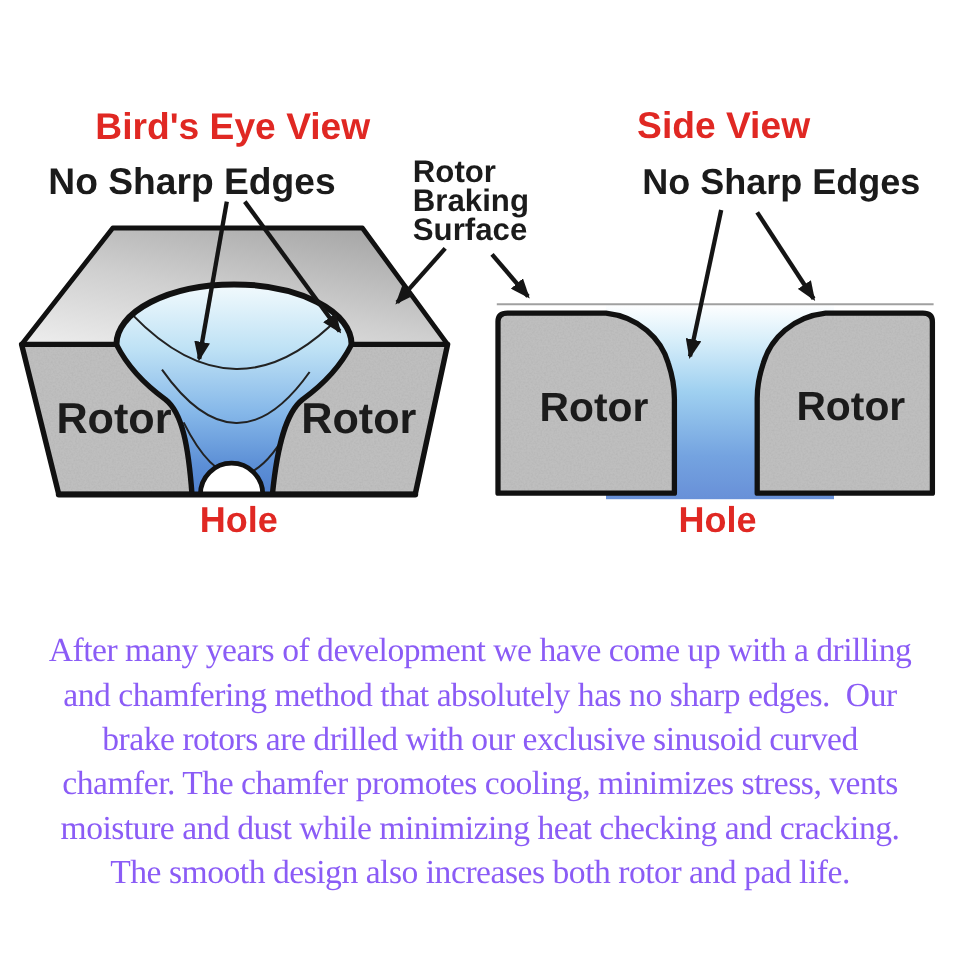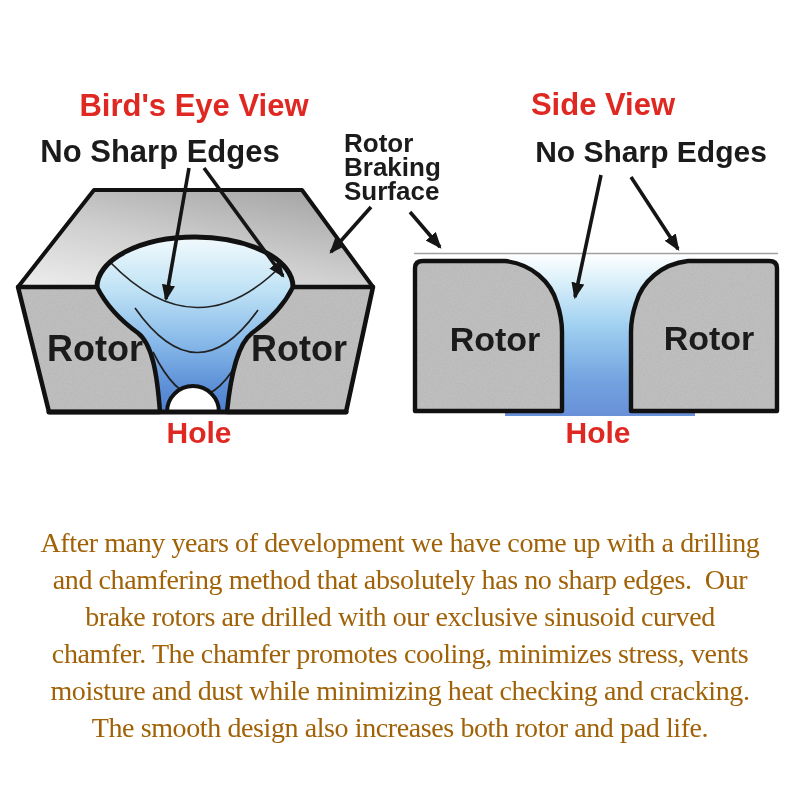--- a/index.html
+++ b/index.html
@@ -3,21 +3,21 @@
 <meta charset="utf-8">
 <style>
   html,body{margin:0;padding:0;background:#ffffff;}
   .stage{position:relative;width:800px;height:800px;background:#ffffff;overflow:hidden;
          font-family:"Liberation Sans",sans-serif;}
   .diagram-svg{position:absolute;left:0;top:0;}
   svg text{font-family:"Liberation Sans",sans-serif;font-weight:bold;}
   .para{position:absolute;left:0;top:524px;width:800px;
         font-family:"Liberation Serif",serif;
         font-size:28px;line-height:37px;letter-spacing:-0.4px;
-        color:#a16207;text-align:center;white-space:pre;}
+        color:#8b5cf6;text-align:center;white-space:pre;}
 </style>
 </head>
 <body>
 
 <div class="stage">
 
   <svg class="diagram-svg" width="800" height="505" viewBox="0 0 800 505">
     <defs>
       <linearGradient id="topSurf" x1="85%" y1="0%" x2="10%" y2="100%">
         <stop offset="0%" stop-color="#a4a4a4"></stop>

